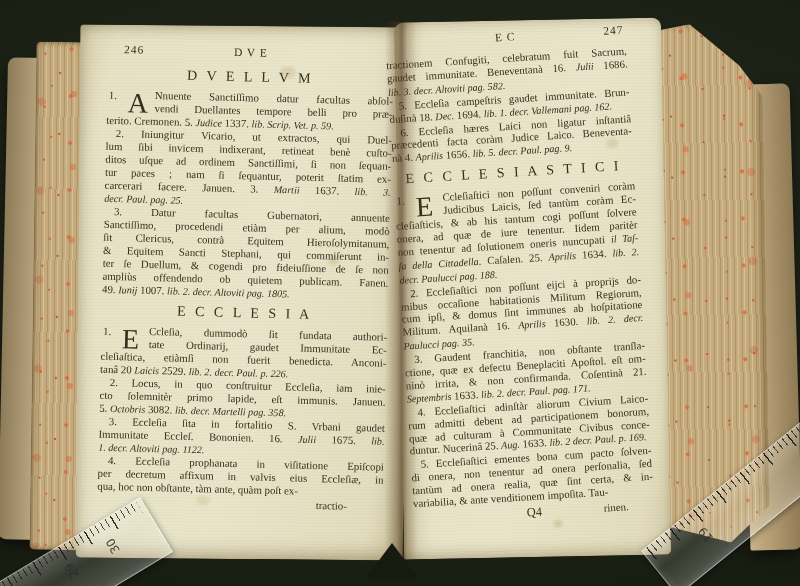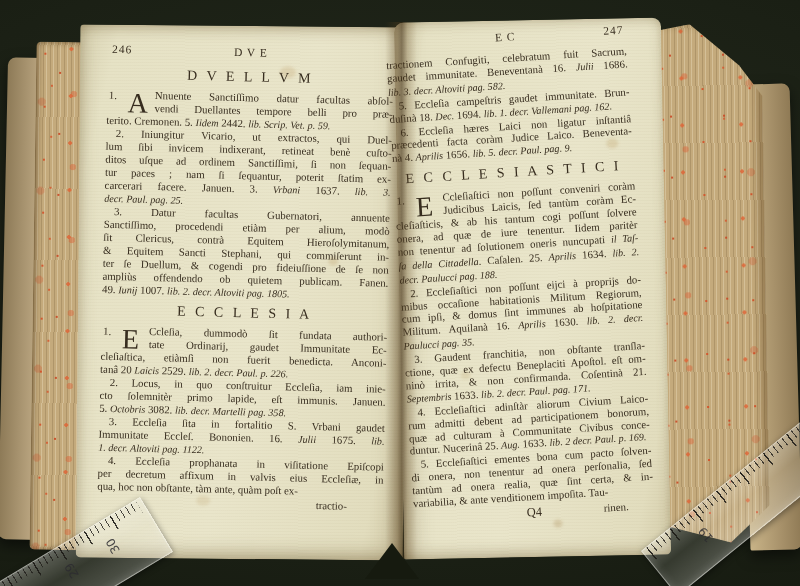--- a/index.html
+++ b/index.html
@@ -64,21 +64,21 @@
   .bottom-notch{position:absolute;left:365px;top:543px;width:0;height:0;z-index:6;
     border-left:27px solid transparent;border-right:27px solid transparent;
     border-bottom:36px solid #161a0f;}
   .fox{position:absolute;border-radius:50%;filter:blur(1.5px);pointer-events:none;}
 
   
   .text-block{position:absolute;color:#372d1f;z-index:4;}
   .text-left{left:28px;top:18px;width:286px;transform:rotate(.9deg);transform-origin:0 0;}
   .text-right{left:11px;top:15px;width:241px;transform:rotate(-2.4deg);transform-origin:0 100%;}
   .headrow{position:relative;height:17px;margin-bottom:4px;font-size:11.5px;letter-spacing:1px;}
-  .headrow .pgnum-left{position:absolute;left:4px;top:0;}
+  .headrow .pgnum-left{position:absolute;left:16px;top:0;}
   .headrow .pgnum-right{position:absolute;right:2px;top:0;}
   .headrow .rhead{display:block;text-align:center;}
   .sec-head{text-align:center;font-size:14px;letter-spacing:3px;margin:6px 0 6px;}
   .para{position:relative;}
   .line{font-size:10.8px;line-height:13px;text-align:justify;text-align-last:justify;
     white-space:normal;}
   .text-right .line{line-height:12.9px;}
   .line.last{text-align-last:left;}
   .line.first{padding-left:10px;}
   .line.cap-indent{margin-left:48px;}
@@ -125,28 +125,28 @@
         <span class="pgnum-left">246</span>
         <span class="rhead">D V E</span>
       </div>
       <div>
           <div class="sec-head">D V E L L V M</div>
           <div class="para">
             <span class="num-abs">1.</span>
             <span class="cap">A</span>
             <div class="line cap-indent"><span>Nnuente Sanctiſſimo datur facultas abſol-</span></div>
             <div class="line cap-indent"><span>vendi Duellantes tempore belli pro præ-</span></div>
-            <div class="line last"><span>terito. Cremonen. 5. </span><span class="it">Iidem</span><span> 2442. </span><span class="it">lib. Scrip. Vet. p. 59.</span></div>
+            <div class="line last"><span>terito. Cremonen. 5. </span><span class="it">Judice</span><span> 1337. </span><span class="it">lib. Scrip. Vet. p. 59.</span></div>
           </div>
           <div class="para">
             <div class="line first"><span>2. Iniungitur Vicario, ut extractos, qui Duel-</span></div>
             <div class="line"><span>lum ſibi invicem indixerant, retineat benè cuſto-</span></div>
             <div class="line"><span>ditos uſque ad ordinem Sanctiſſimi, ſi non ſequan-</span></div>
             <div class="line"><span>tur paces ; nam ſi ſequantur, poterit ſtatim ex-</span></div>
-            <div class="line"><span>carcerari facere. Januen. 3. </span><span class="it">Vrbani</span><span> 1637. </span><span class="it">lib. 3.</span></div>
+            <div class="line"><span>carcerari facere. Januen. 3. </span><span class="it">Martii</span><span> 1637. </span><span class="it">lib. 3.</span></div>
             <div class="line last"><span class="it">decr. Paul. pag. 25.</span></div>
           </div>
           <div class="para">
             <div class="line first"><span>3. Datur facultas Gubernatori, annuente</span></div>
             <div class="line"><span>Sanctiſſimo, procedendi etiàm per alium, modò</span></div>
             <div class="line"><span>ſit Clericus, contrà Equitem Hieroſolymitanum,</span></div>
             <div class="line"><span>&amp; Equitem Sancti Stephani, qui commiſerunt in-</span></div>
             <div class="line"><span>ter ſe Duellum, &amp; cogendi pro fideiuſſione de ſe non</span></div>
             <div class="line"><span>ampliùs offendendo ob quietem publicam. Fanen.</span></div>
             <div class="line last"><span>49. </span><span class="it">Iunij</span><span> 1007. </span><span class="it">lib. 2. decr. Altoviti pag. 1805.</span></div>

